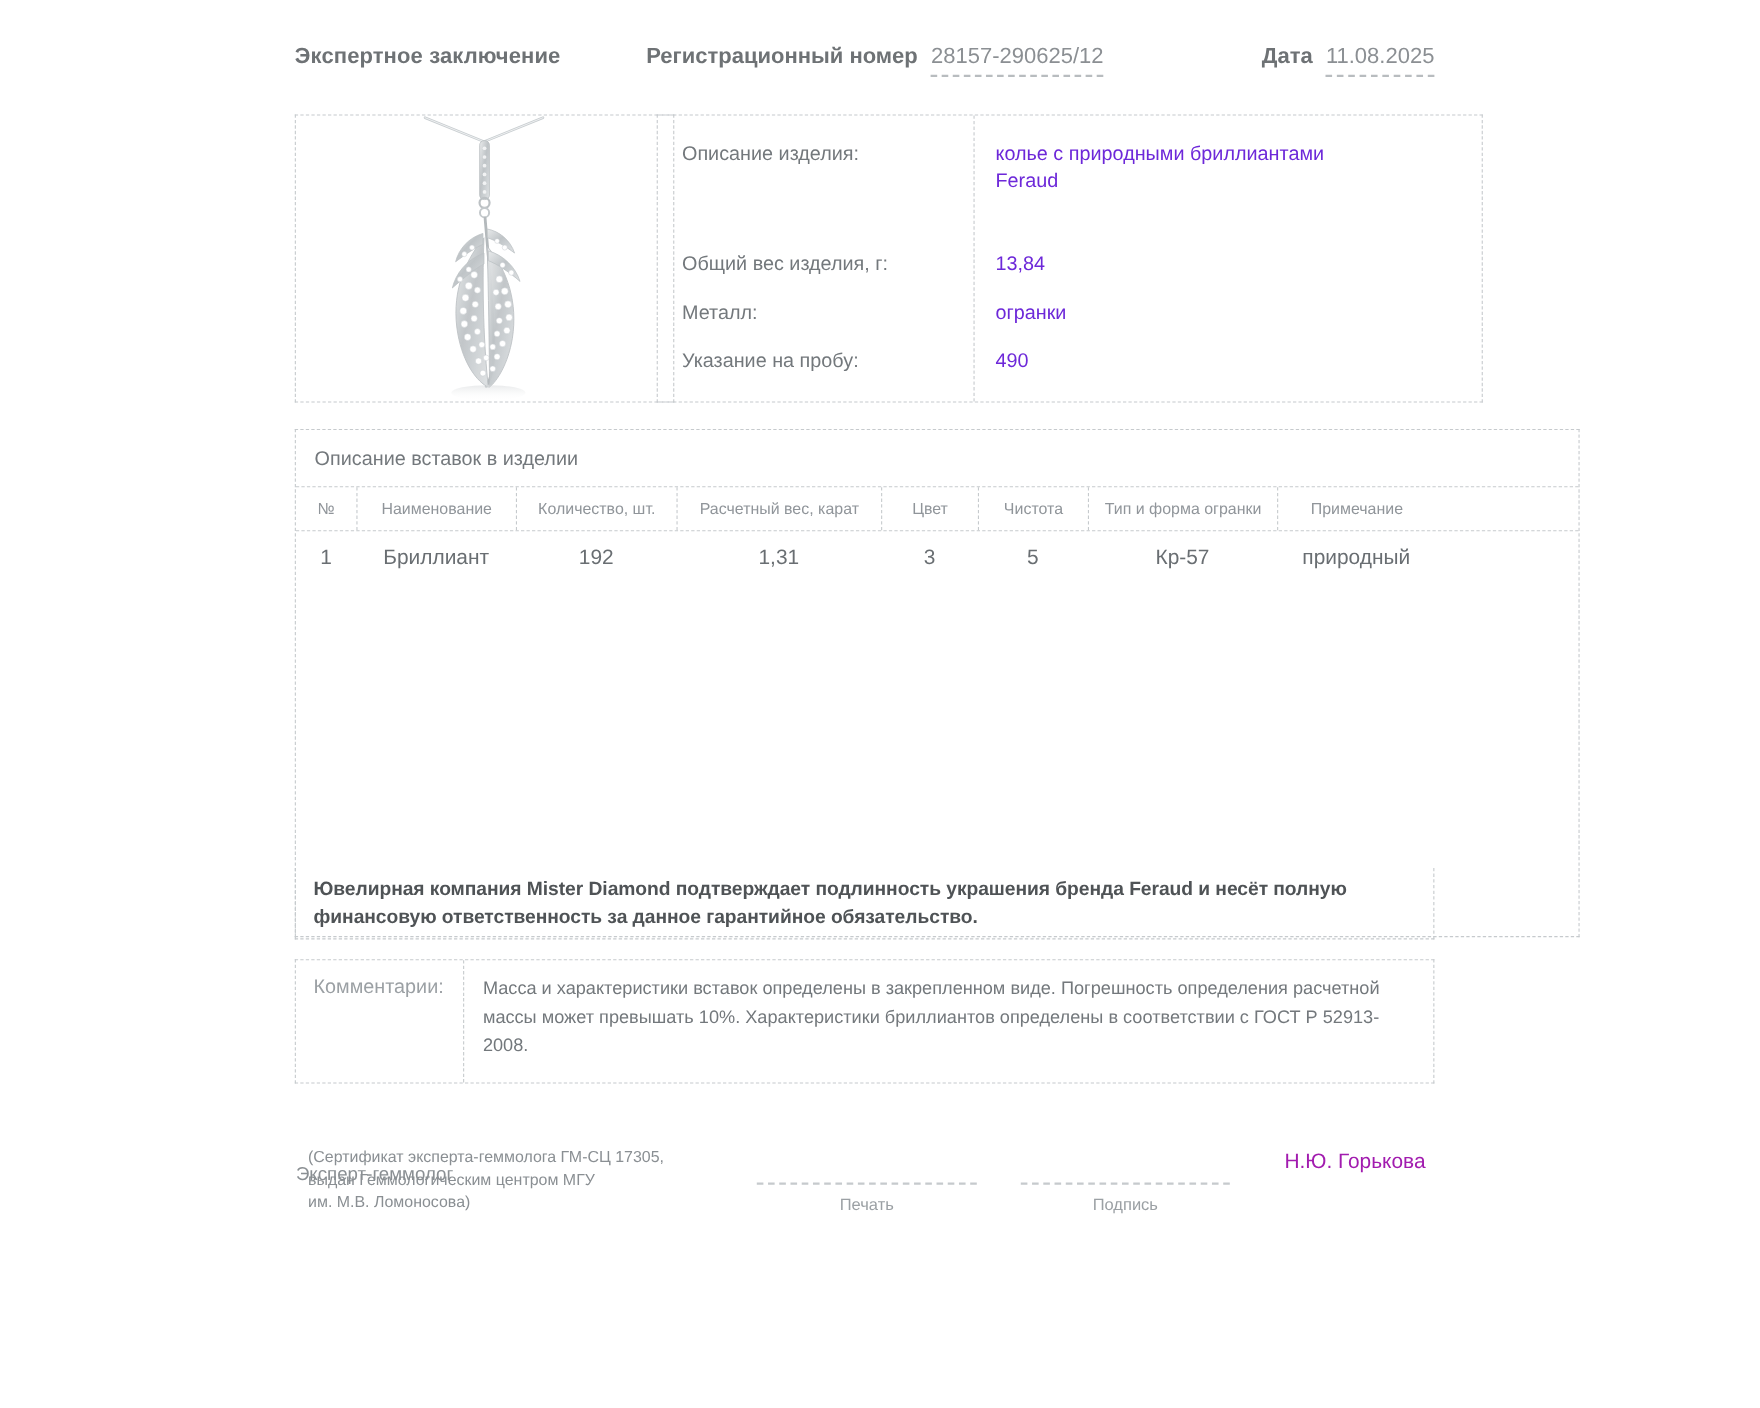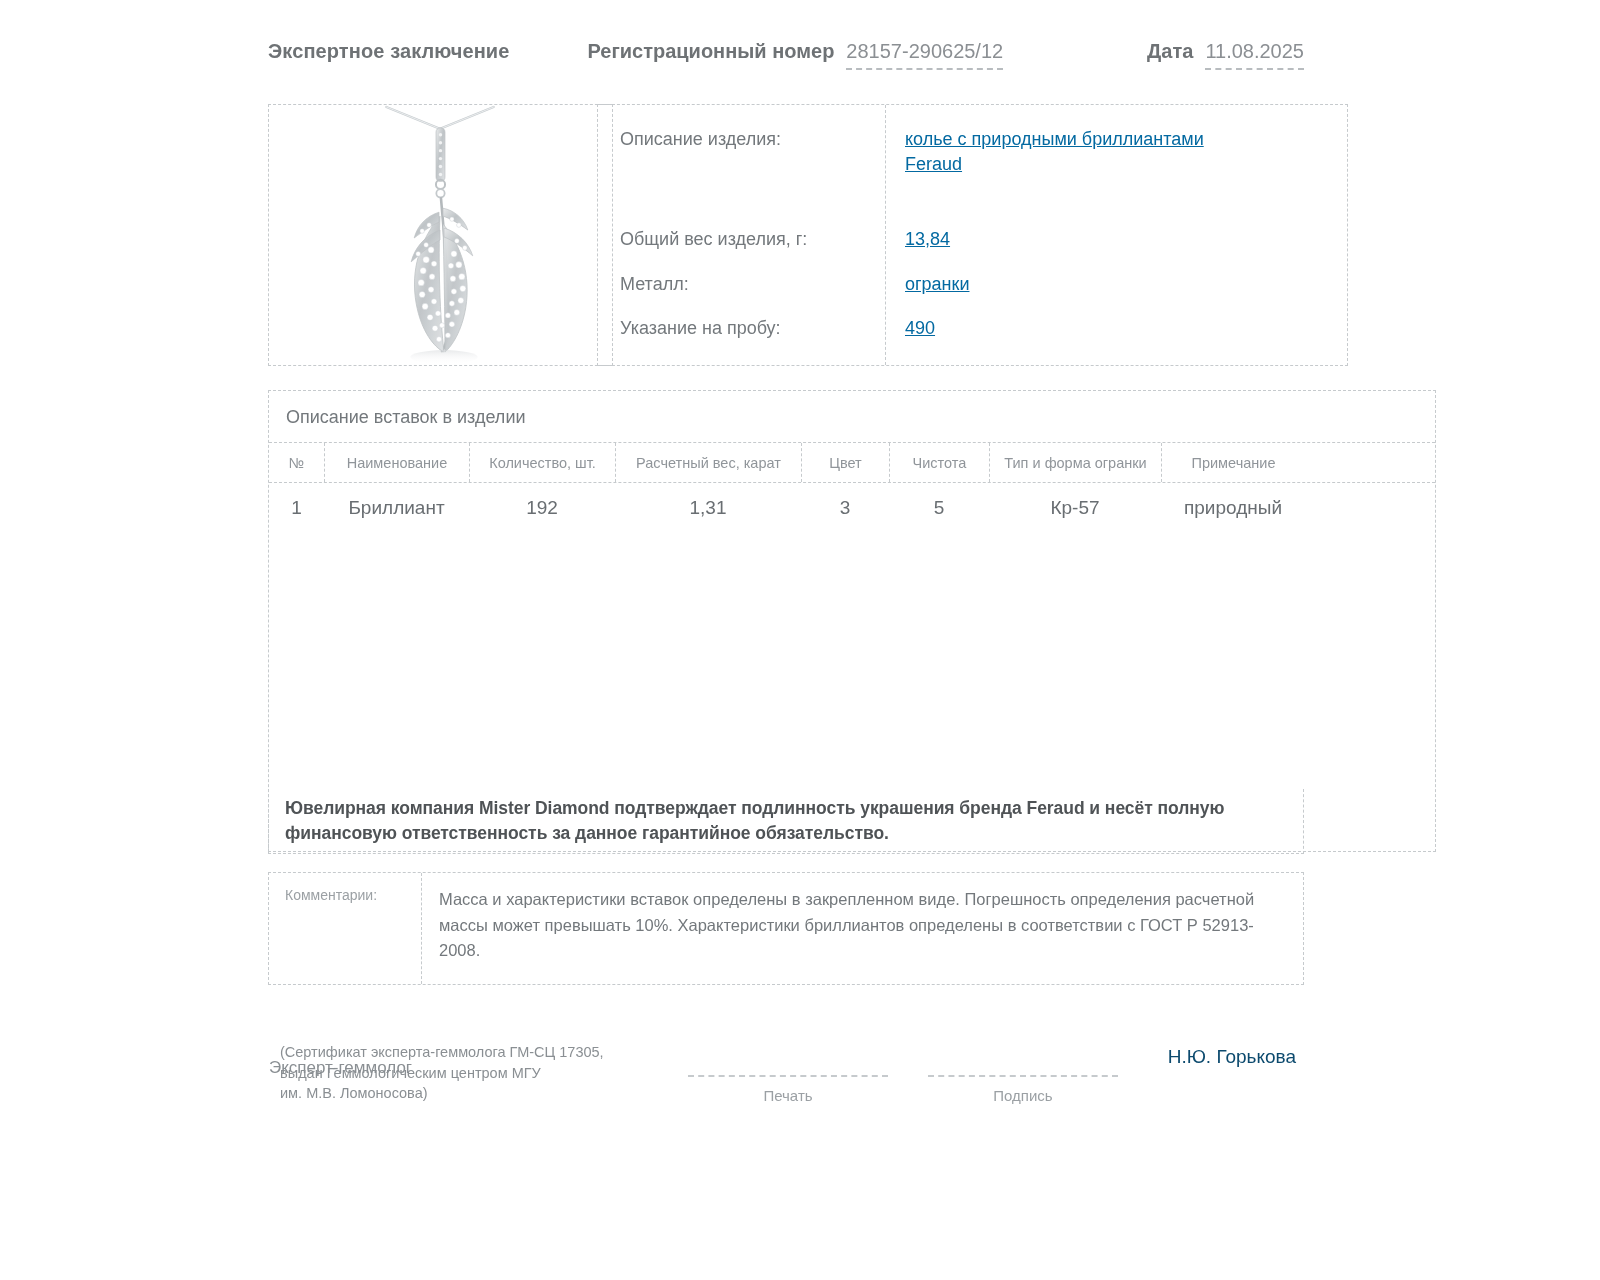--- a/index.html
+++ b/index.html
@@ -90,22 +90,21 @@
   }
   .spec-key {
     width: 287px;
     padding-left: 22px;
     color: #73787c;
   }
   .spec-val {
     width: 392px;
     padding-left: 20px;
     padding-right: 14px;
-    color: #0369a1;
-    text-decoration: underline;
+    color: #6d28d9;
   }
   .r-desc { top: 22px; }
   .r-weight { top: 122px; }
   .r-metal { top: 167px; }
   .r-proba { top: 211px; }
 
   
   .inserts-box {
     position: absolute;
     left: 268px; top: 390px;
@@ -193,21 +192,21 @@
   .comments-divider {
     position: absolute;
     left: 152px; top: 0; bottom: 0;
     width: 0;
     border-left: 1px dashed #c6cacd;
   }
   .comments-label {
     position: absolute;
     left: 16px; top: 14px;
     width: 140px;
-    font-size: 14px;
+    font-size: 18px;
     color: #9ba0a4;
   }
   .comments-text {
     position: absolute;
     left: 170px; top: 14px;
     width: 848px;
     font-size: 16.5px;
     color: #73787c;
     line-height: 1.55;
   }
@@ -248,21 +247,21 @@
     margin-top: 10px;
     font-size: 15px;
     color: #9ba0a4;
   }
   .slot-stamp { left: 420px; width: 200px; }
   .slot-sign  { left: 660px; width: 190px; }
   .expert-name {
     position: absolute;
     right: 8px; top: 36px;
     font-size: 19px;
-    color: #0c4a6e;
+    color: #a21caf;
     white-space: nowrap;
   }
 </style>
 </head>
 <body>
 
 <div class="page">
 
   <div class="header">
     <div class="hdr-title">Экспертное заключение</div>

